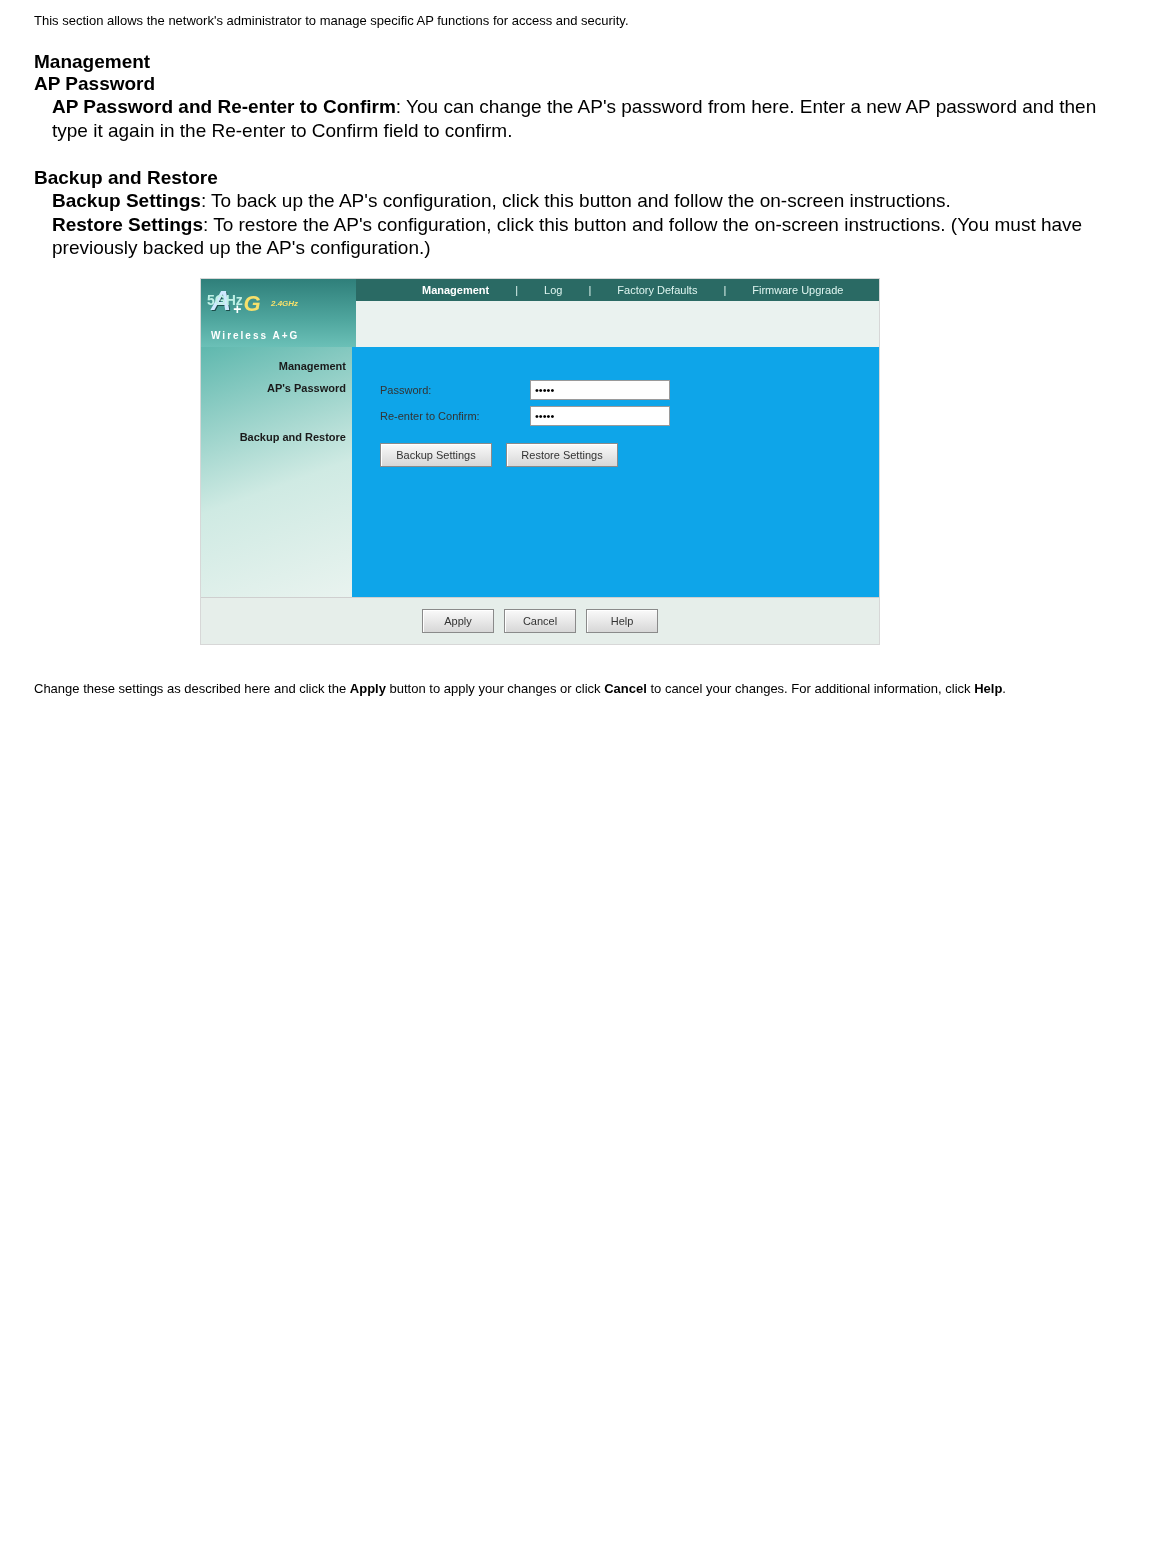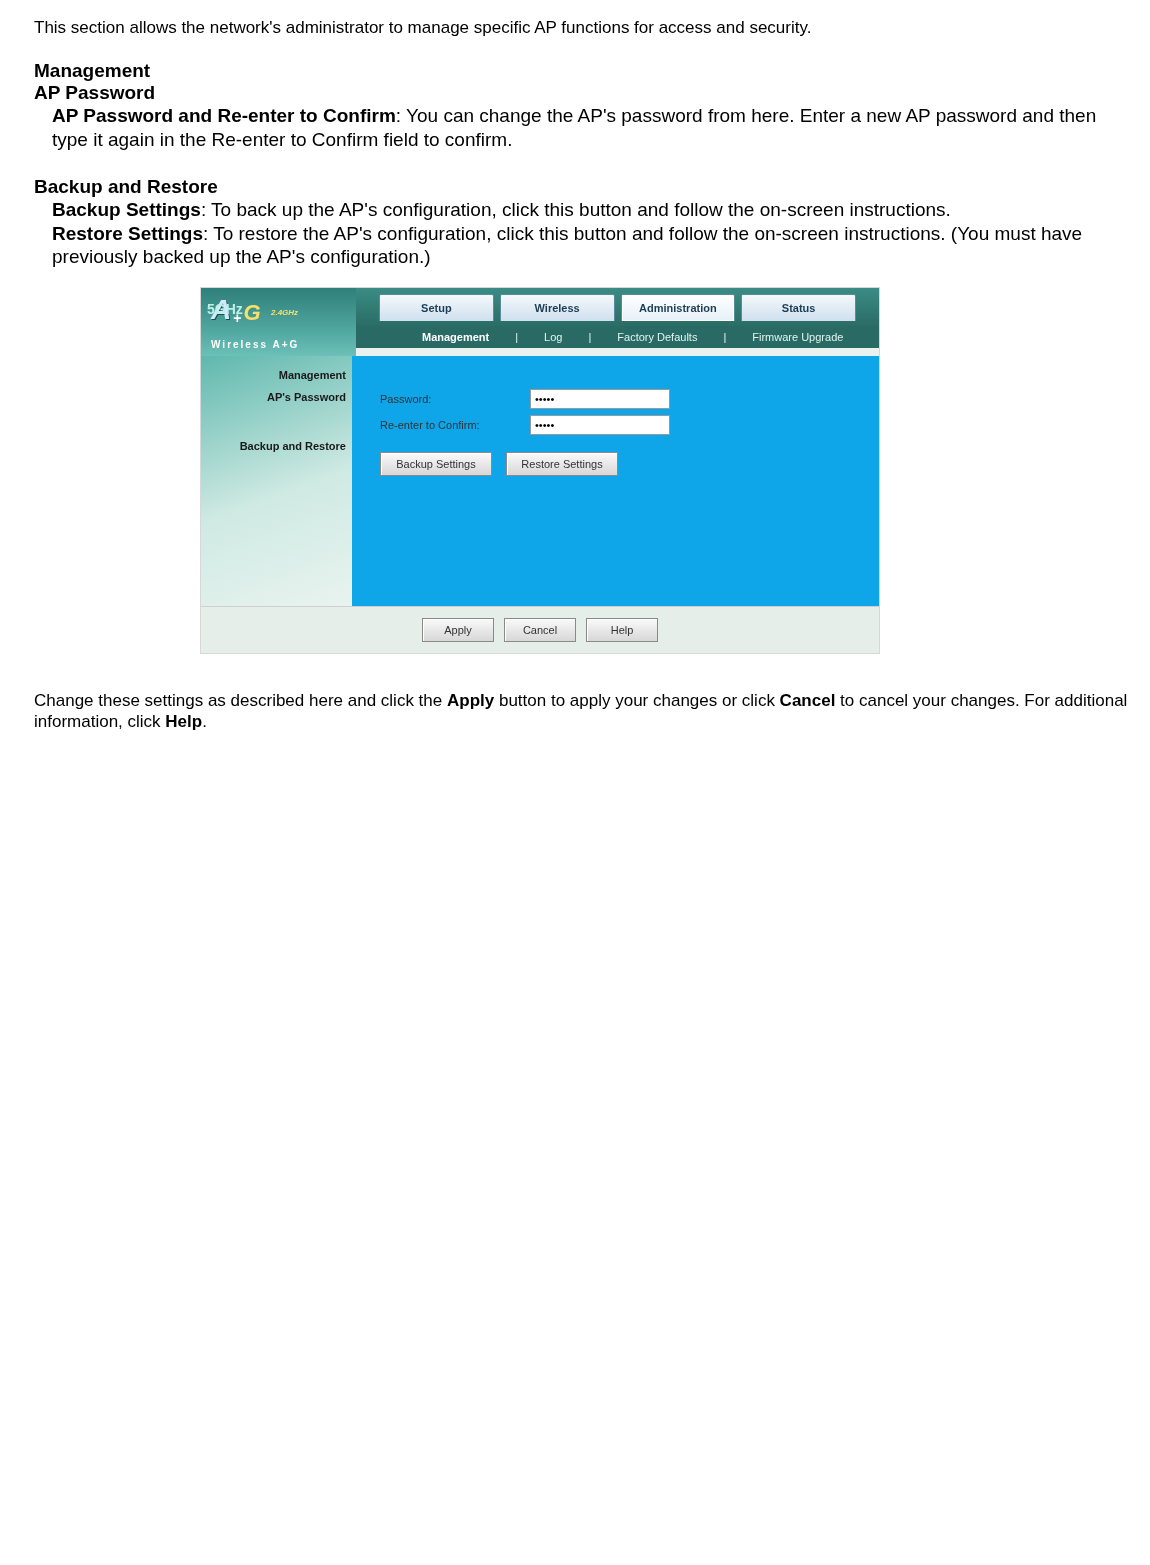--- a/index.html
+++ b/index.html
@@ -19,21 +19,21 @@
     width: 100%;
     height: 100%;
     position: relative;
   }
   h2.section-title {
     font-size: 23px;
     font-weight: bold;
     margin: 2px 0 28px 0;
   }
   .body-text {
-    font-size: 17px;
+    font-size: 13px;
     line-height: 1.25;
     margin-bottom: 22px;
     padding-left: 14px;
   }
   .subhead {
     font-size: 19px;
     font-weight: bold;
     padding-left: 14px;
     margin: 0;
   }
@@ -226,28 +226,20 @@
       <span class="logo-tags">5GHz</span>
       <span class="logo-tag2">2.4GHz</span>
       <div class="logo-a">
         <span class="big">A</span>
         <span class="plus">+</span>
         <span class="g">G</span>
       </div>
       <div class="logo-sub">Wireless A+G</div>
     </div>
     <div class="ui-nav-wrap">
-      <div class="ui-nav">
-        <div class="ui-nav-spacer"></div>
-        <div class="nav-tab">Setup</div>
-        <div class="nav-tab">Wireless</div>
-        <div class="nav-tab active">Administration</div>
-        <div class="nav-tab">Status</div>
-        <div class="ui-nav-spacer"></div>
-      </div>
       <div class="ui-subnav">
         <span class="subnav-item active">Management</span>
         <span class="subnav-sep">|</span>
         <span class="subnav-item">Log</span>
         <span class="subnav-sep">|</span>
         <span class="subnav-item">Factory Defaults</span>
         <span class="subnav-sep">|</span>
         <span class="subnav-item">Firmware Upgrade</span>
       </div>
     </div>

